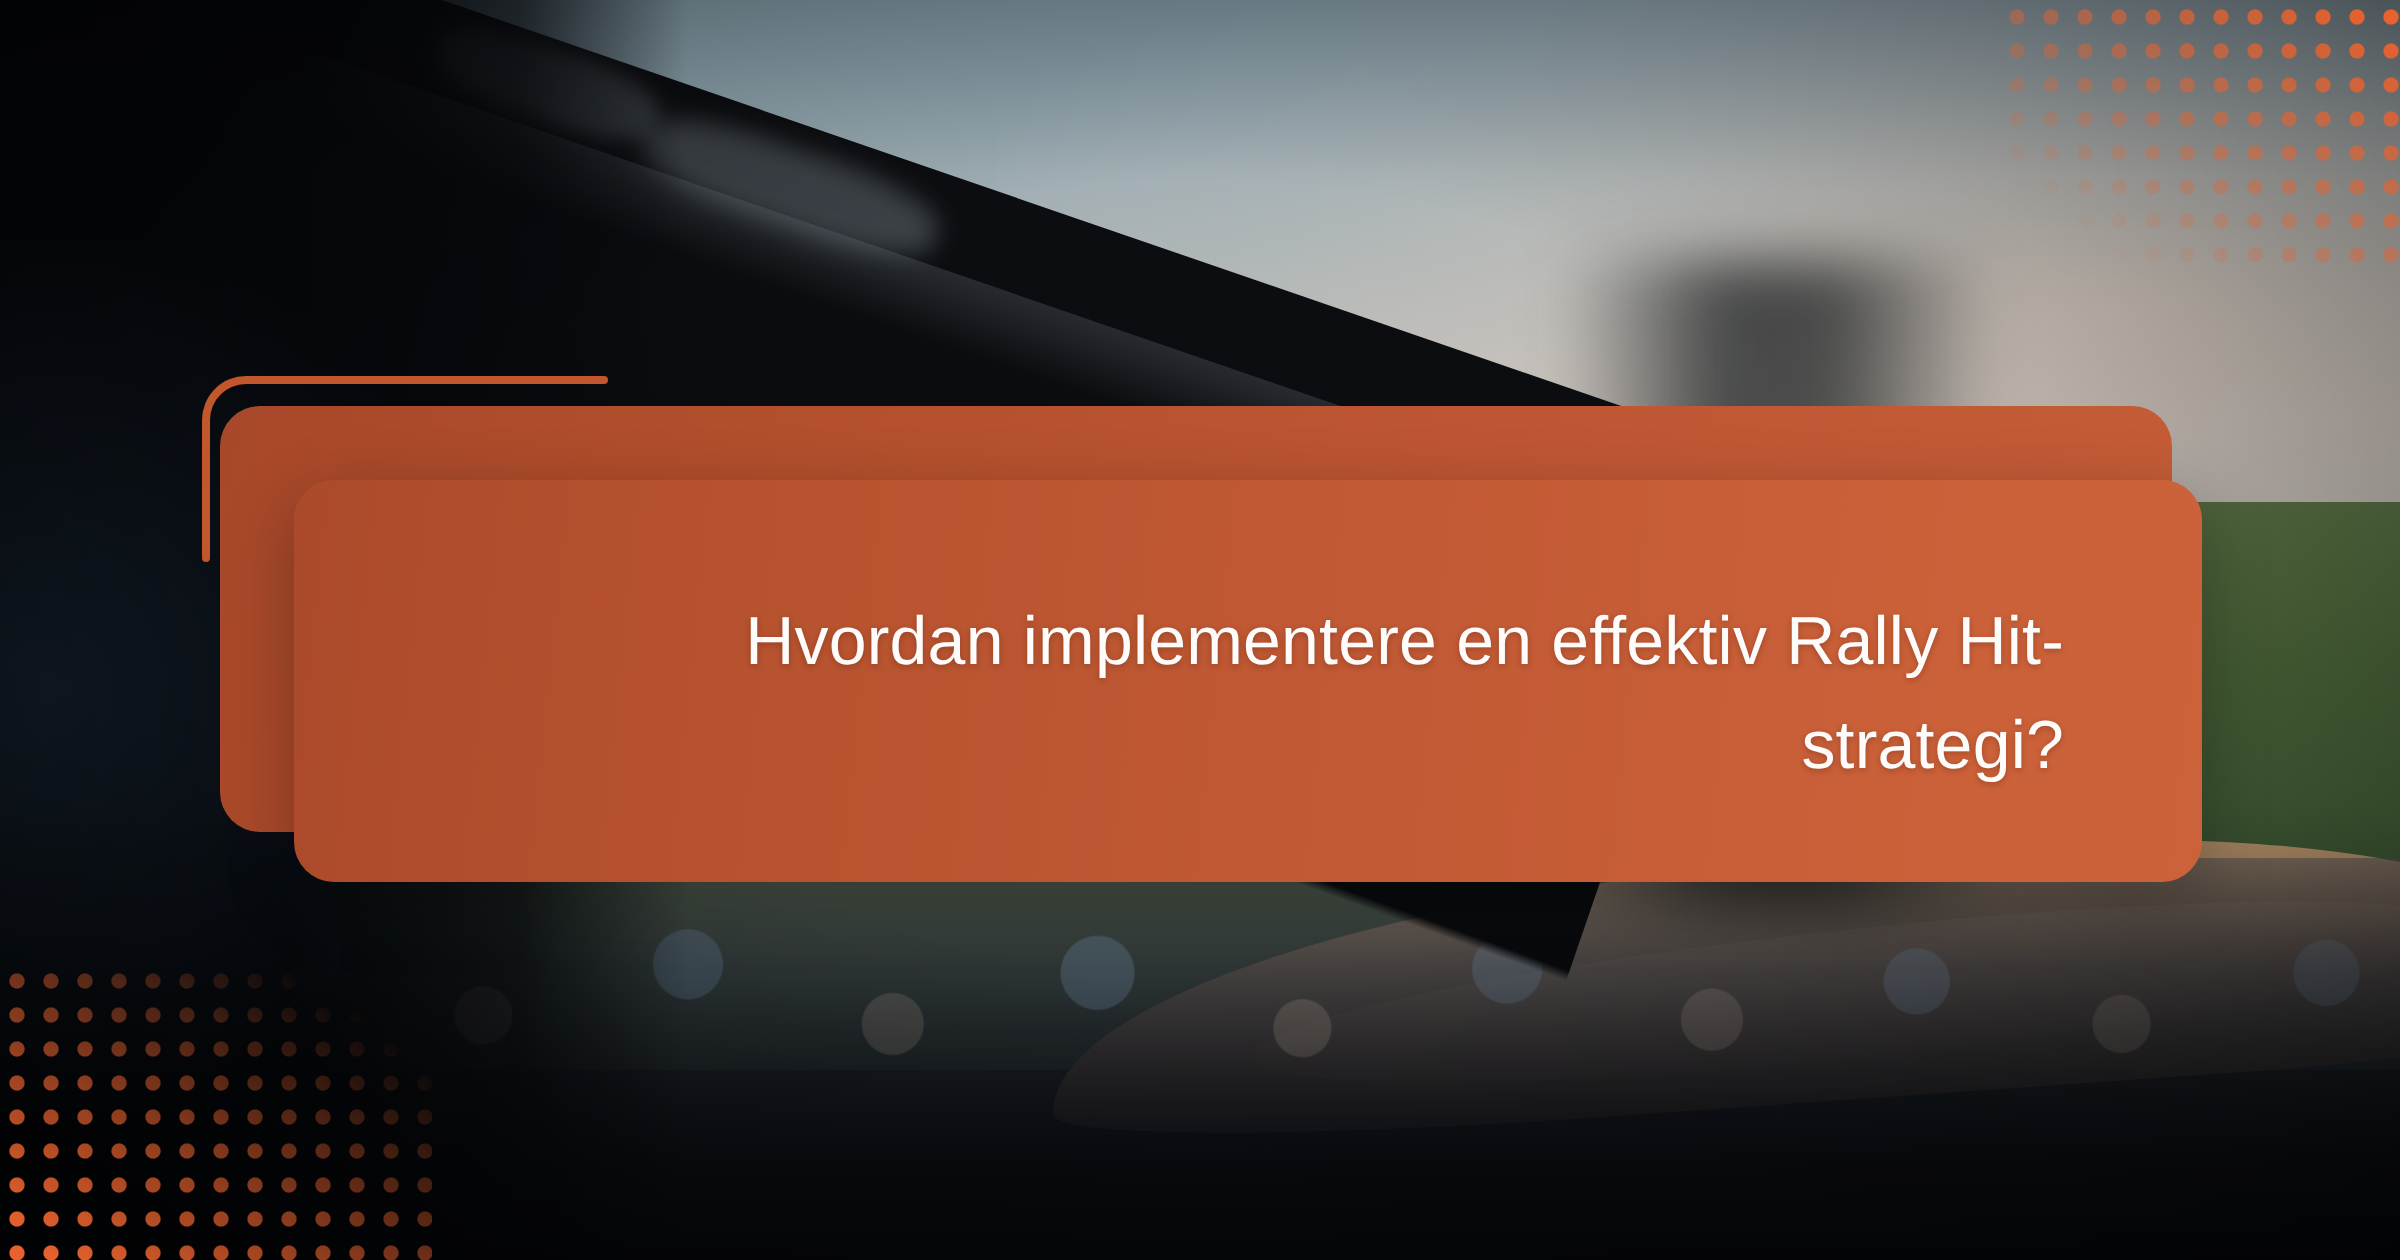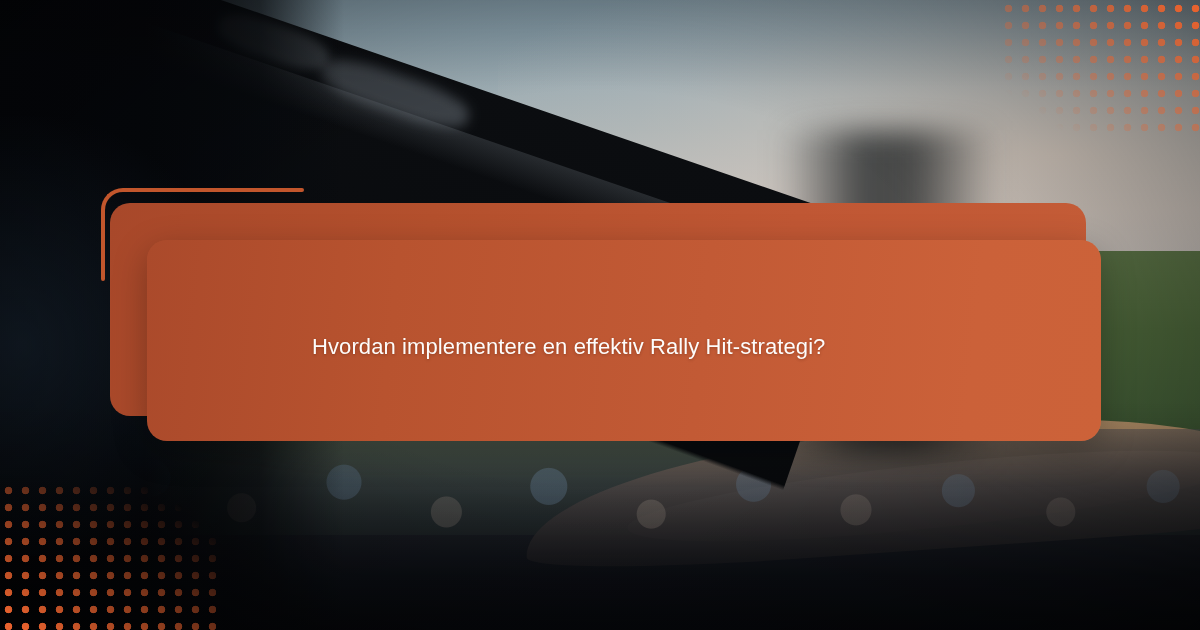--- a/index.html
+++ b/index.html
@@ -202,23 +202,23 @@
     background:linear-gradient(96deg,#ab4a2b 0%, #b8532f 26%, #c25a35 58%, #cb6139 86%, #cc6239 100%);
     border-radius:20px;
     display:flex;
     align-items:center;
     justify-content:center;
     box-shadow:0 10px 34px rgba(0,0,0,.28);
   }
 
   .card-title {
     width:720px;
-    text-align:left;
+    text-align:right;
     color:#fdfcfb;
-    font-size:22px;
+    font-size:34px;
     line-height:52px;
     font-weight:400;
     letter-spacing:.1px;
     text-shadow:0 1px 3px rgba(60,20,8,.30);
     transform:translate(48px,-4px);
     margin-top:20px;
   }
 </style>
 </head>
 <body>

